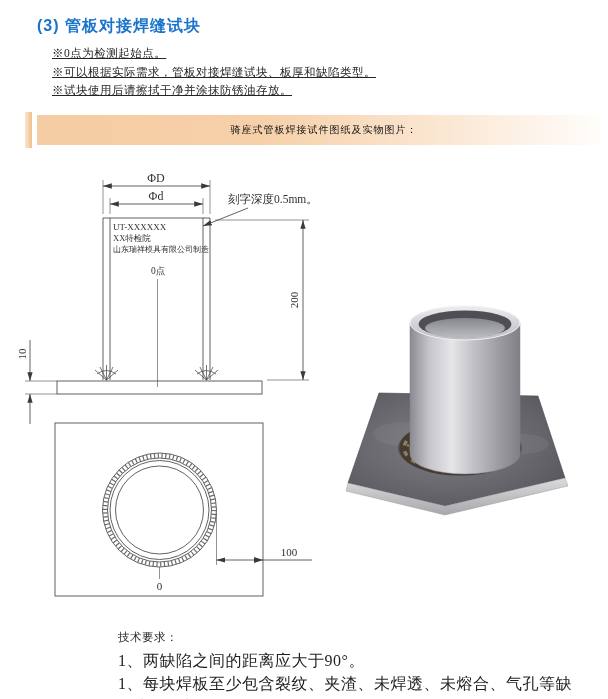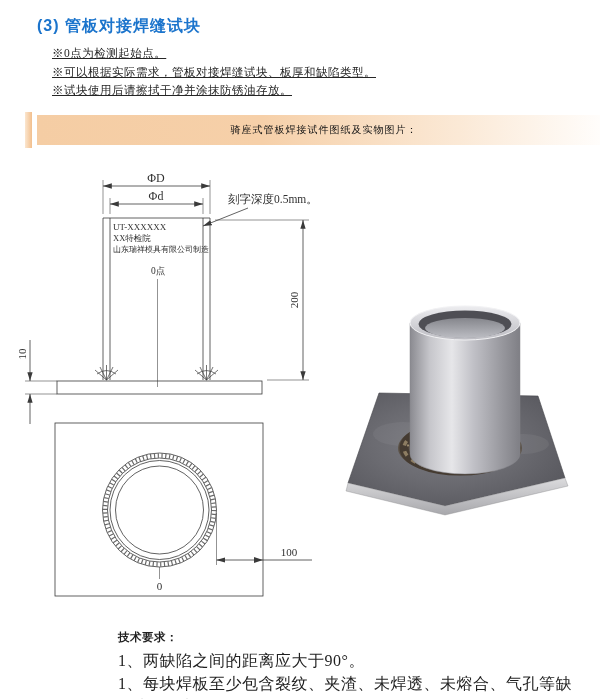--- a/index.html
+++ b/index.html
@@ -23,21 +23,21 @@
   .banner {
     position:absolute; left:37px; top:107px; width:563px; height:30px;
     background:linear-gradient(to right,#f5cda4 0%,#f6d0a9 40%,#fbe9d6 75%,#fffdfb 100%);
   }
   .banner-text {
     font-size:10px; line-height:30px; padding-left:11px; color:#141414; letter-spacing:1px;text-align:center;
   }
   .drawing-svg { position:absolute; left:15px; top:160px; }
   .photo-svg { position:absolute; left:333px; top:266px; }
   .tech { position:absolute; left:118px; top:618px; width:470px; }
-  .tech-title { font-size:11.5px; line-height:23px; letter-spacing:0.5px;font-weight:bold; }
+  .tech-title { font-size:11.5px; line-height:23px; letter-spacing:0.5px; }
   .tech-item { font-size:16px; line-height:23px; letter-spacing:0.5px; }
   .cad-text {
     font-family:"Liberation Serif","DejaVu Serif",serif;
     fill:#303030;
   }
   .cad-line { stroke:#3a3a3a; stroke-width:0.8; fill:none; }
   .cad-thin { stroke:#4a4a4a; stroke-width:0.6; fill:none; }
 </style>
 </head>
 <body>

